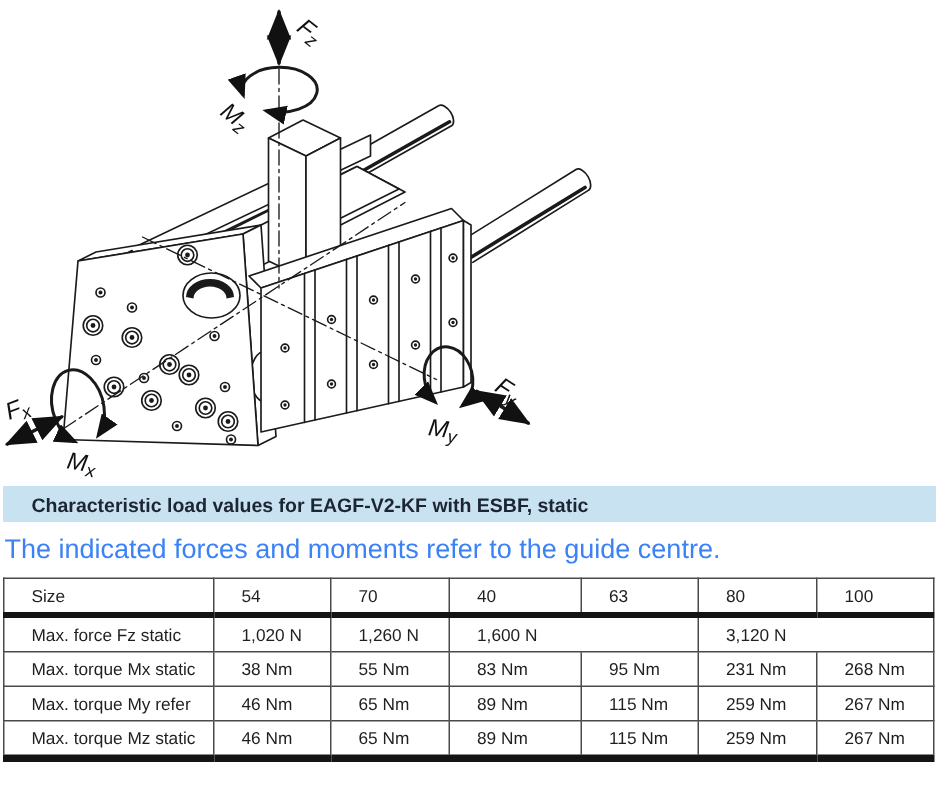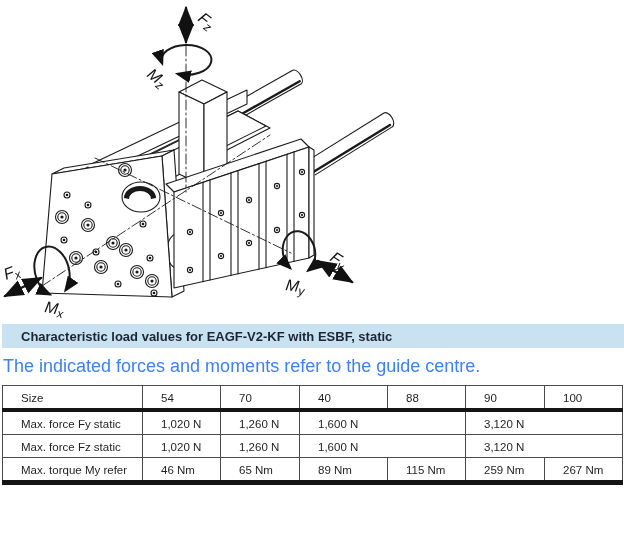--- a/index.html
+++ b/index.html
@@ -209,45 +209,56 @@
       <col style="width:78px">
         <col style="width:79px">
         <col style="width:78px">
     </colgroup>
     <thead>
       <tr>
           <th>Size</th>
           <th>54</th>
           <th>70</th>
           <th>40</th>
-          <th>88</th>
-          <th>90</th>
+          <th>63</th>
+          <th>80</th>
           <th>100</th>
         </tr>
     </thead>
     <tbody>
-        <tr>
-          <td>Max. force Fy static</td>
-          <td>1,020 N</td>
-          <td>1,260 N</td>
-          <td colspan="2">1,600 N</td>
-          <td colspan="2">3,120 N</td>
-        </tr>
         <tr>
           <td>Max. force Fz static</td>
           <td>1,020 N</td>
           <td>1,260 N</td>
           <td colspan="2">1,600 N</td>
           <td colspan="2">3,120 N</td>
+        </tr>
+        <tr>
+          <td>Max. torque Mx static</td>
+          <td>38 Nm</td>
+          <td>55 Nm</td>
+          <td>83 Nm</td>
+          <td>95 Nm</td>
+          <td>231 Nm</td>
+          <td>268 Nm</td>
         </tr>
         <tr>
           <td>Max. torque My refer</td>
           <td>46 Nm</td>
           <td>65 Nm</td>
           <td>89 Nm</td>
           <td>115 Nm</td>
           <td>259 Nm</td>
           <td>267 Nm</td>
         </tr>
+        <tr>
+          <td>Max. torque Mz static</td>
+          <td>46 Nm</td>
+          <td>65 Nm</td>
+          <td>89 Nm</td>
+          <td>115 Nm</td>
+          <td>259 Nm</td>
+          <td>267 Nm</td>
+        </tr>
       </tbody>
   </table>
 
 </div>
 
 </body></html>

